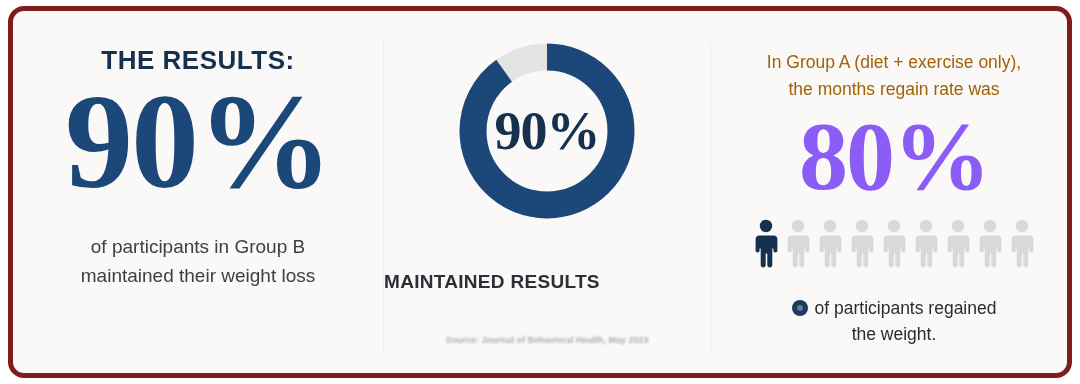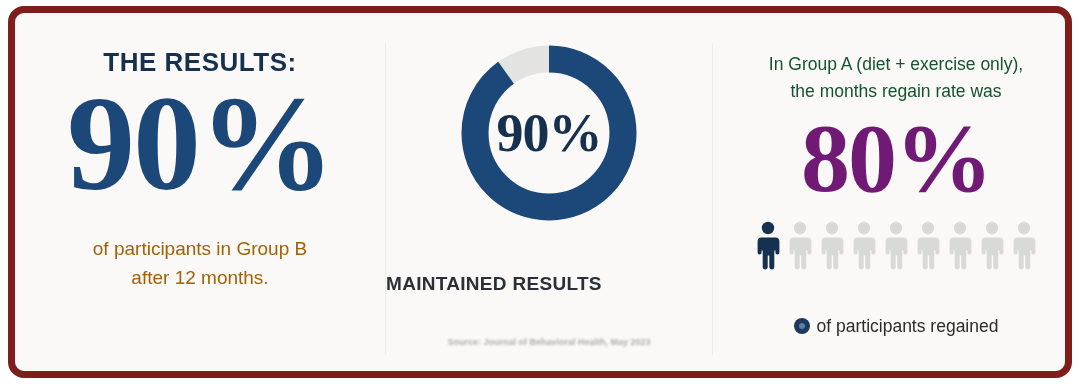--- a/index.html
+++ b/index.html
@@ -9,21 +9,21 @@
     background:#ffffff;
     font-family:"Liberation Sans", sans-serif;
     overflow:hidden;
   }
 
   #card {
     position:absolute;
     left:8px; top:6px;
     width:1064px; height:372px;
     background:#faf9f7;
-    border:7px solid #7f1d1d;
+    border:5px solid #7f1d1d;
     border-radius:16px;
     overflow:hidden;
   }
 
   .divider {
     position:absolute;
     top:30px;
     width:1px;
     height:312px;
     background:#eeece8;
@@ -54,21 +54,21 @@
     font-weight:bold;
     line-height:1;
     color:#1b4878;
     letter-spacing:-2px;
   }
   #left-caption {
     position:absolute; top:222px; left:30px; width:310px;
     text-align:center;
     font-size:19px;
     line-height:1.5;
-    color:#a16207;
+    color:#404040;
   }
   #left-caption div { white-space:nowrap; }
 
   
   #donut-wrap {
     position:absolute;
     top:30px; left:50%;
     transform:translateX(-50%);
     width:180px; height:180px;
   }
@@ -101,50 +101,50 @@
     filter:blur(1.15px);
     opacity:0.8;
   }
 
   
   #right-intro {
     position:absolute; top:38px; left:18px; width:330px;
     text-align:center;
     font-size:17.5px;
     line-height:1.55;
-    color:#14532d;
+    color:#a16207;
   }
   #right-intro div { white-space:nowrap; }
   #right-bignum {
     position:absolute; top:96px; left:0; width:100%;
     text-align:center;
     font-family:"Liberation Serif", serif;
     font-size:98px;
     font-weight:bold;
     line-height:1;
-    color:#701a75;
+    color:#8b5cf6;
     letter-spacing:-2px;
   }
   #people-row {
     position:absolute; top:208px; left:0; width:100%;
     display:flex;
     justify-content:center;
     align-items:flex-end;
     gap:4px;
   }
   .person { width:28px; height:50px; display:block; }
 
   #right-caption-wrap {
     position:absolute; top:284px; left:20px; width:326px;
     text-align:center;
     font-size:17.5px;
     line-height:1.5;
     color:#2c2c2c;
   }
-  #right-caption-line1 { white-space:nowrap;margin-top:16px; }
+  #right-caption-line1 { white-space:nowrap; }
   #badge-icon {
     display:inline-block;
     width:16px; height:16px;
     border-radius:50%;
     background:#1b3a5c;
     vertical-align:-2px;
     margin-right:7px;
     position:relative;
   }
   #badge-icon::after {
@@ -164,21 +164,21 @@
   <div class="divider" id="divider-1"></div>
   <div class="divider" id="divider-2"></div>
 
   <div class="panel" id="panel-left">
     <div id="results-heading">THE RESULTS:</div>
 
     <div id="left-bignum">90%</div>
 
     <div id="left-caption">
       <div>of participants in Group B</div>
-      <div>after 12 months.</div>
+      <div>maintained their weight loss</div>
     </div>
   </div>
 
   <div class="panel" id="panel-middle">
 
     <div id="donut-wrap">
       <svg id="donut-svg" viewBox="0 0 180 180">
 
         <circle cx="90" cy="90" r="74" fill="none" stroke="#e3e3e1" stroke-width="27"></circle>
 
@@ -239,16 +239,17 @@
         <svg class="person" viewBox="0 0 28 50">
           <circle cx="14" cy="7" r="6.2" fill="#d9d9d7"></circle>
           <path d="M6.2 16.5h15.6c2.1 0 3.6 1.6 3.6 3.6v11.4c0 1.2-.9 2-2 2s-2-.8-2-2v-2h-1.1v16.6c0 1.4-1.1 2.5-2.5 2.5s-2.5-1.1-2.5-2.5V34.4h-1.6v11.7c0 1.4-1.1 2.5-2.5 2.5S8.7 47.5 8.7 46.1V29.5H7.6v2c0 1.2-.9 2-2 2s-2-.8-2-2V20.1c0-2 1.5-3.6 3.6-3.6z" fill="#d9d9d7"></path>
         </svg>
       </div>
 
     <div id="right-caption-wrap">
       <div id="right-caption-line1">
         <span id="badge-icon"></span><span>of participants regained</span>
       </div>
+      <div>the weight.</div>
     </div>
   </div>
 
 </div>
 
 </body></html>

